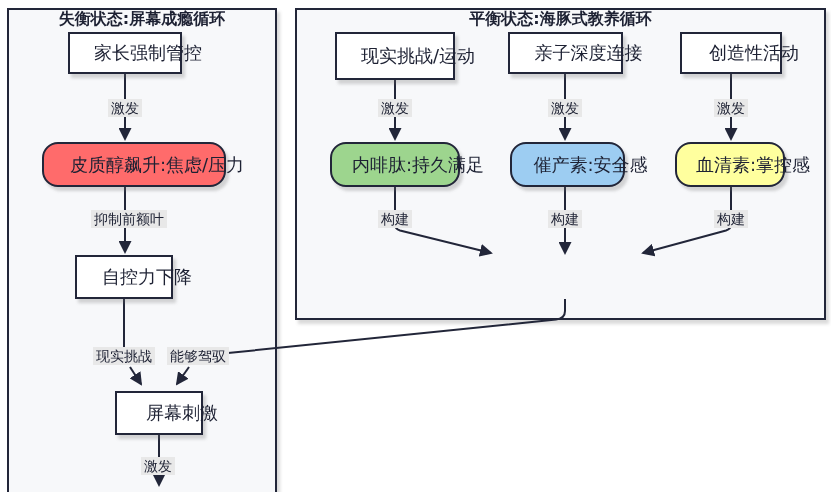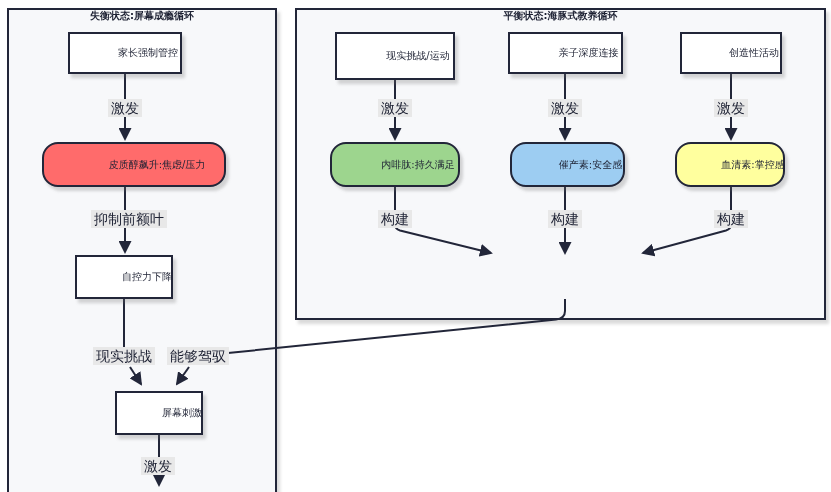--- a/index.html
+++ b/index.html
@@ -12,30 +12,30 @@
   .panel{
     position:absolute;
     background:var(--panel-bg);
     border:2px solid var(--line);
     box-shadow:3px 4px 3px rgba(110,110,110,0.25);
     box-sizing:border-box;
   }
   .panel-title{
     position:absolute;
     text-align:center;
-    font-size:10px;font-weight:bold;
+    font-size:16px;font-weight:bold;
     white-space:nowrap;
   }
   .node{
     position:absolute;
     background:#ffffff;
     border:2px solid var(--line);
     box-sizing:border-box;
     display:flex;align-items:center;justify-content:center;
-    font-size:10px;line-height:1.2;white-space:nowrap;
+    font-size:18px;line-height:1.2;white-space:nowrap;
     box-shadow:3px 4px 3px rgba(110,110,110,0.28);
     z-index:3;
     padding-left:46px;
   }
   .pill{border-radius:16px;}
   .fill-red{background:var(--c-red);}
   .fill-green{background:var(--c-green);}
   .fill-blue{background:var(--c-blue);}
   .fill-yellow{background:var(--c-yellow);}
   .edge-label{

